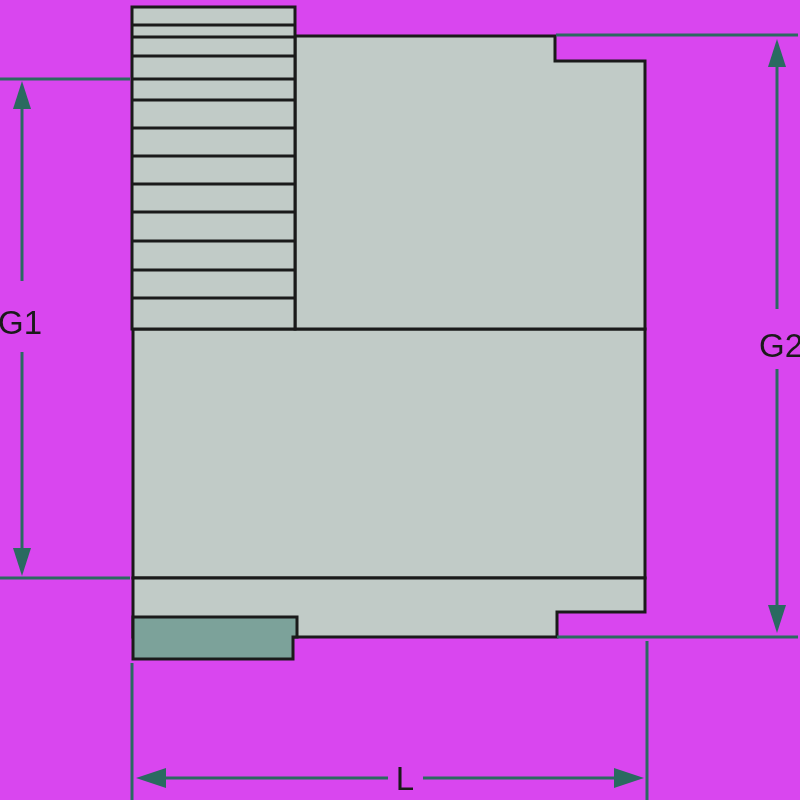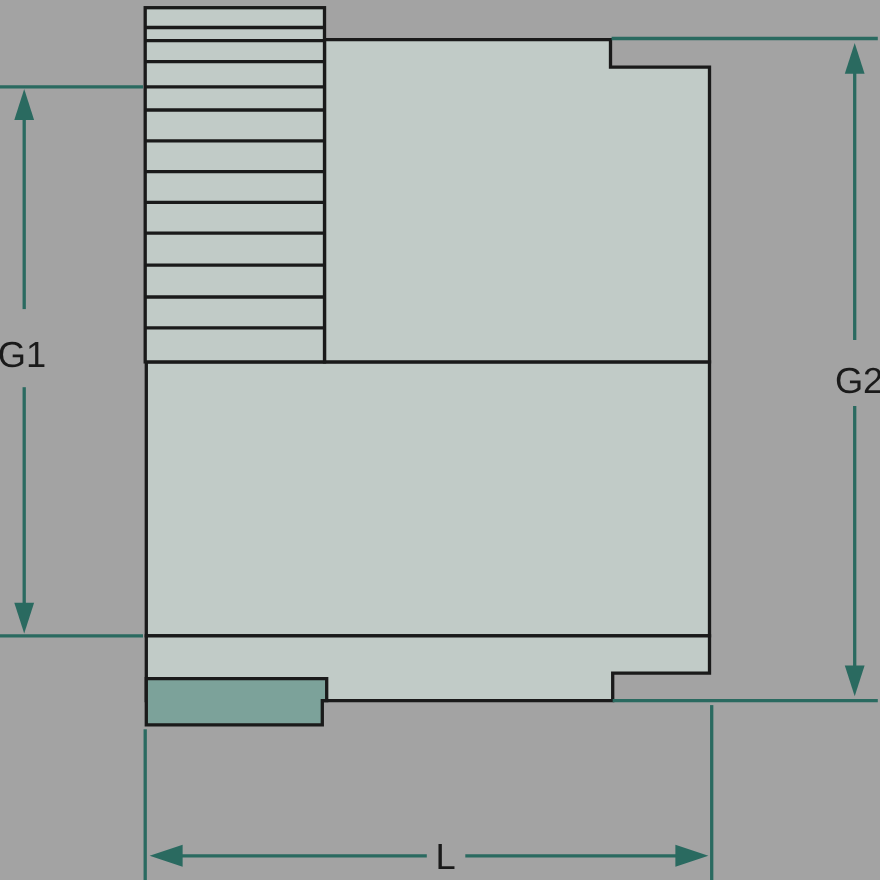--- a/index.html
+++ b/index.html
@@ -5,21 +5,21 @@
   html, body {
     margin: 0;
     padding: 0;
     background: #ffffff;
     font-family: "Liberation Sans", sans-serif;
   }
   .stage {
     position: relative;
     width: 800px;
     height: 800px;
-    background: #a3a3a3;
+    background: #d946ef;
     overflow: hidden;
   }
   svg { display: block; }
   .edge {
     stroke: #1a1a1a;
     stroke-width: 3;
     stroke-linejoin: miter;
   }
   .edge-line {
     stroke: #1a1a1a;

